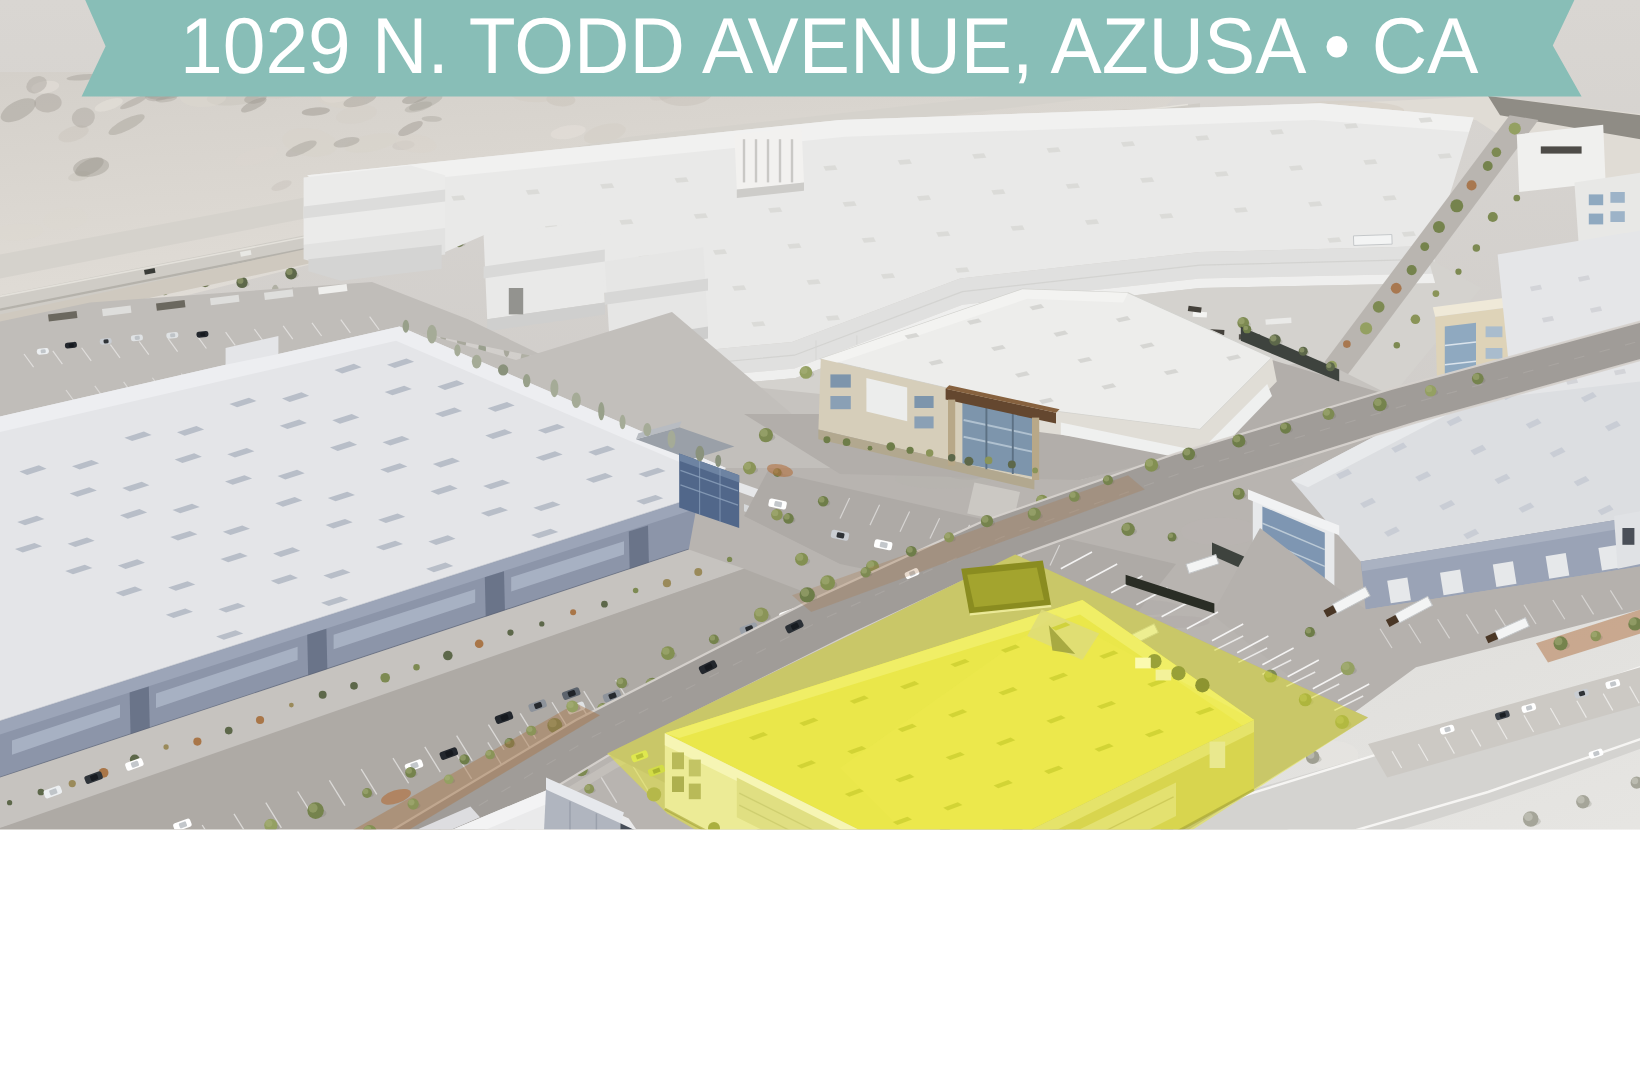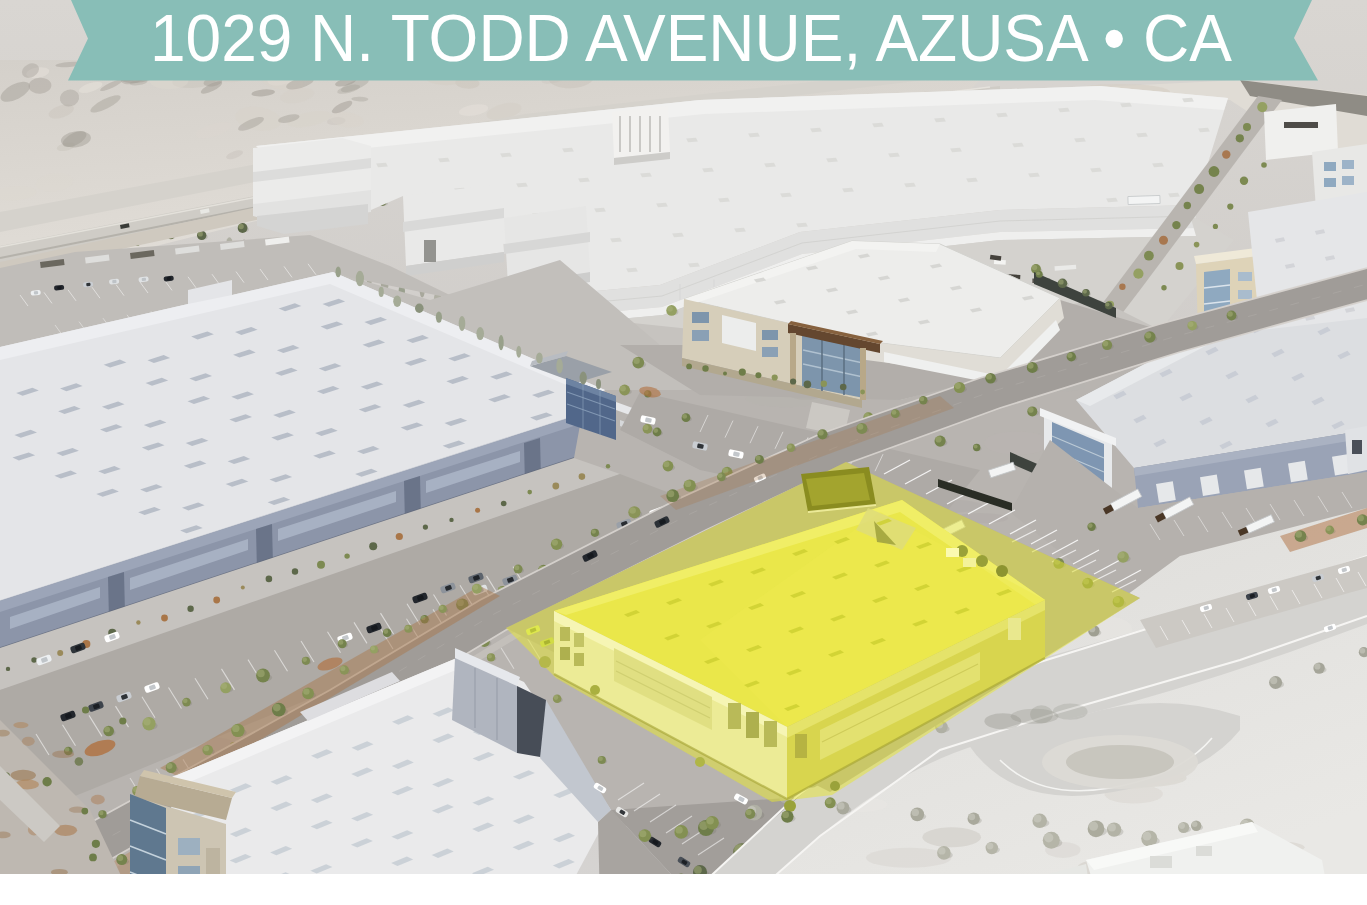--- a/index.html
+++ b/index.html
@@ -1,14 +1,14 @@
 <!DOCTYPE html>
 <html><head><meta charset="utf-8"><title>1029 N. Todd Avenue</title><style>
 html,body{margin:0;padding:0;background:#ffffff;}
-.stage{position:relative;width:1367px;height:874px;overflow:hidden;font-family:"Liberation Sans",sans-serif;}
+.stage{position:relative;width:1367px;height:691px;overflow:hidden;font-family:"Liberation Sans",sans-serif;}
 </style></head><body>
 <div class="stage">
 <svg width="1367" height="905" viewBox="0 0 1367 905" xmlns="http://www.w3.org/2000/svg">
 <defs>
 <linearGradient id="gnd" x1="0" y1="0" x2="0" y2="1">
           <stop offset="0" stop-color="#d9d6d2"></stop>
           <stop offset="0.55" stop-color="#cdcac7"></stop>
           <stop offset="1" stop-color="#d6d4d2"></stop>
         </linearGradient>
 <linearGradient id="terr" x1="0" y1="0" x2="0.3" y2="1">

